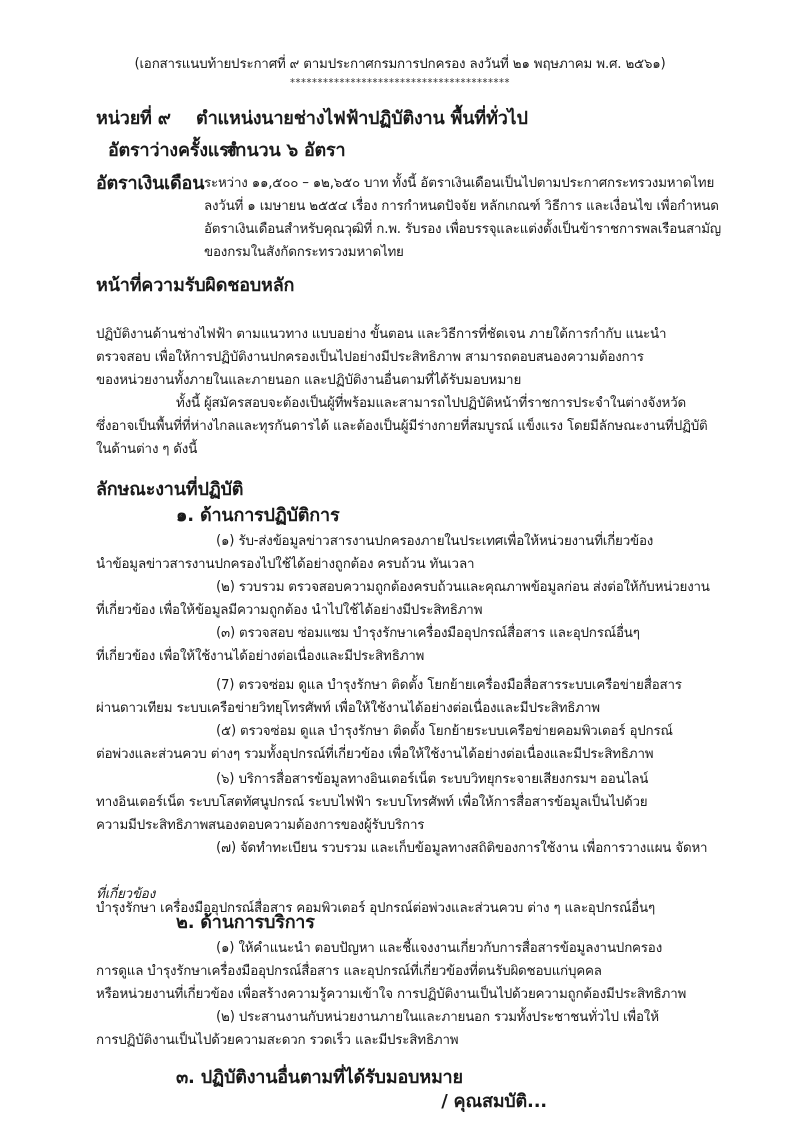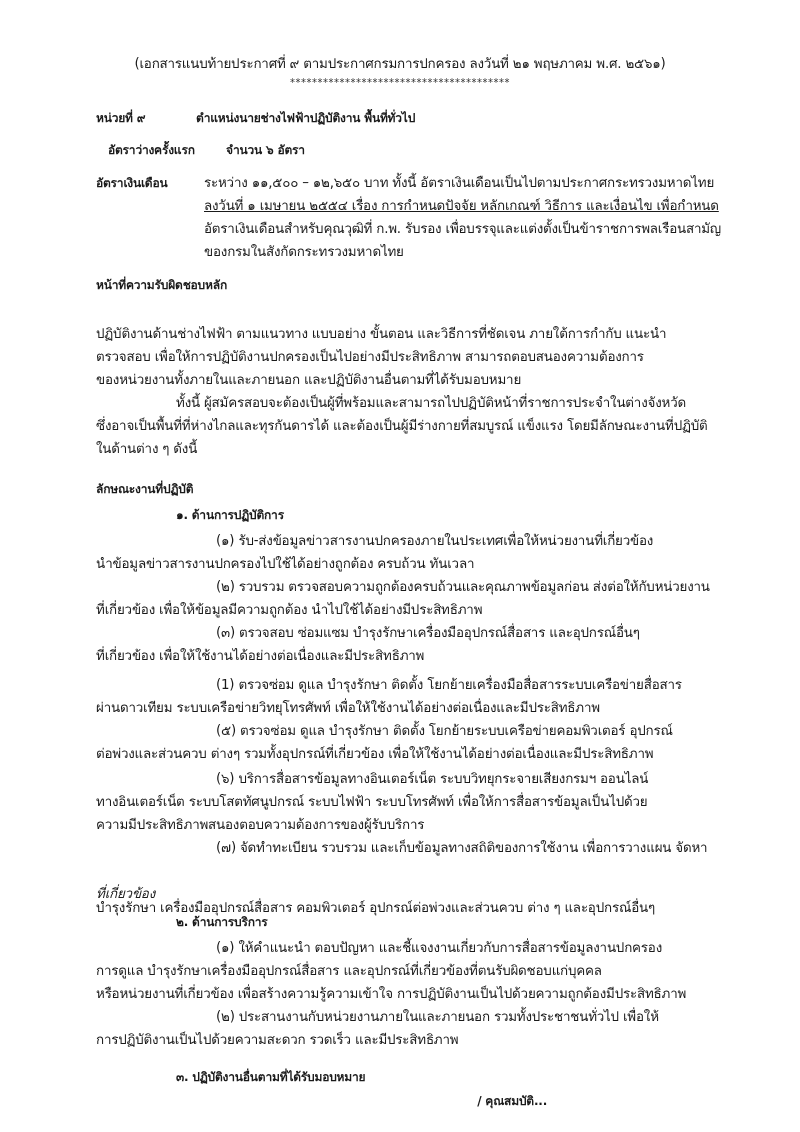--- a/index.html
+++ b/index.html
@@ -5,60 +5,60 @@
     html, body { margin: 0; padding: 0; background: #ffffff; }
     body {
       width: 800px; height: 1132px; position: relative; overflow: hidden;
       font-family: "DejaVu Sans", "Liberation Sans", sans-serif;
       color: #1a1a1a;
     }
     .page { position: absolute; left: 0; top: 0; width: 639px; height: 1132px; }
     .line { position: absolute; white-space: nowrap; font-size: 13.4px; line-height: 18px; letter-spacing: -0.2px; }
     .center { left: 0; width: 800px; text-align: center; }
     .stars { font-size: 10px; letter-spacing: 0.5px; color: #333; }
-    .lbl { position: absolute; white-space: nowrap; font-size: 12px; line-height: 18px; font-weight: bold; letter-spacing: -0.2px; }
+    .lbl { position: absolute; white-space: nowrap; font-size: 18px; line-height: 18px; font-weight: bold; letter-spacing: -0.2px; }
   </style>
 </head>
 <body>
 
 <div class="page">
 
   <div class="line center" style="top:55px;">(เอกสารแนบท้ายประกาศที่ ๙ ตามประกาศกรมการปกครอง ลงวันที่ ๒๑ พฤษภาคม พ.ศ. ๒๕๖๑)</div>
   <div class="line center stars" style="top:74px;">****************************************</div>
 
   <div class="lbl" style="left:96px; top:109px;">หน่วยที่ ๙</div>
   <div class="lbl" style="left:196px; top:109px;">ตำแหน่งนายช่างไฟฟ้าปฏิบัติงาน พื้นที่ทั่วไป</div>
 
   <div class="lbl" style="left:108px; top:141px;">อัตราว่างครั้งแรก</div>
   <div class="lbl" style="left:226px; top:141px;">จำนวน ๖ อัตรา</div>
 
   <div class="lbl" style="left:96px; top:174px;">อัตราเงินเดือน</div>
   <div class="line" style="left:204px; top:174px;">ระหว่าง ๑๑,๕๐๐ – ๑๒,๖๕๐ บาท ทั้งนี้ อัตราเงินเดือนเป็นไปตามประกาศกระทรวงมหาดไทย</div>
-  <div class="line" style="left:204px; top:197px;text-decoration:underline;">ลงวันที่ ๑ เมษายน ๒๕๕๔ เรื่อง การกำหนดปัจจัย หลักเกณฑ์ วิธีการ และเงื่อนไข เพื่อกำหนด</div>
+  <div class="line" style="left:204px; top:197px;">ลงวันที่ ๑ เมษายน ๒๕๕๔ เรื่อง การกำหนดปัจจัย หลักเกณฑ์ วิธีการ และเงื่อนไข เพื่อกำหนด</div>
   <div class="line" style="left:204px; top:220px;">อัตราเงินเดือนสำหรับคุณวุฒิที่ ก.พ. รับรอง เพื่อบรรจุและแต่งตั้งเป็นข้าราชการพลเรือนสามัญ</div>
   <div class="line" style="left:204px; top:243px;">ของกรมในสังกัดกระทรวงมหาดไทย</div>
 
   <div class="lbl" style="left:96px; top:276px;">หน้าที่ความรับผิดชอบหลัก</div>
   <div class="line" style="left:96px; top:325px;">ปฏิบัติงานด้านช่างไฟฟ้า ตามแนวทาง แบบอย่าง ขั้นตอน และวิธีการที่ชัดเจน ภายใต้การกำกับ แนะนำ</div>
   <div class="line" style="left:96px; top:348px;">ตรวจสอบ เพื่อให้การปฏิบัติงานปกครองเป็นไปอย่างมีประสิทธิภาพ สามารถตอบสนองความต้องการ</div>
   <div class="line" style="left:96px; top:371px;">ของหน่วยงานทั้งภายในและภายนอก และปฏิบัติงานอื่นตามที่ได้รับมอบหมาย</div>
   <div class="line" style="left:176px; top:394px;">ทั้งนี้ ผู้สมัครสอบจะต้องเป็นผู้ที่พร้อมและสามารถไปปฏิบัติหน้าที่ราชการประจำในต่างจังหวัด</div>
   <div class="line" style="left:96px; top:417px;">ซึ่งอาจเป็นพื้นที่ที่ห่างไกลและทุรกันดารได้ และต้องเป็นผู้มีร่างกายที่สมบูรณ์ แข็งแรง โดยมีลักษณะงานที่ปฏิบัติ</div>
   <div class="line" style="left:96px; top:440px;">ในด้านต่าง ๆ ดังนี้</div>
 
   <div class="lbl" style="left:96px; top:480px;">ลักษณะงานที่ปฏิบัติ</div>
 
   <div class="lbl" style="left:176px; top:506px;">๑. ด้านการปฏิบัติการ</div>
   <div class="line" style="left:216px; top:532px;">(๑) รับ-ส่งข้อมูลข่าวสารงานปกครองภายในประเทศเพื่อให้หน่วยงานที่เกี่ยวข้อง</div>
   <div class="line" style="left:96px; top:555px;">นำข้อมูลข่าวสารงานปกครองไปใช้ได้อย่างถูกต้อง ครบถ้วน ทันเวลา</div>
   <div class="line" style="left:216px; top:578px;">(๒) รวบรวม ตรวจสอบความถูกต้องครบถ้วนและคุณภาพข้อมูลก่อน ส่งต่อให้กับหน่วยงาน</div>
   <div class="line" style="left:96px; top:601px;">ที่เกี่ยวข้อง เพื่อให้ข้อมูลมีความถูกต้อง นำไปใช้ได้อย่างมีประสิทธิภาพ</div>
   <div class="line" style="left:216px; top:624px;">(๓) ตรวจสอบ ซ่อมแซม บำรุงรักษาเครื่องมืออุปกรณ์สื่อสาร และอุปกรณ์อื่นๆ</div>
   <div class="line" style="left:96px; top:647px;">ที่เกี่ยวข้อง เพื่อให้ใช้งานได้อย่างต่อเนื่องและมีประสิทธิภาพ</div>
-  <div class="line" style="left:216px; top:676px;">(1) ตรวจซ่อม ดูแล บำรุงรักษา ติดตั้ง โยกย้ายเครื่องมือสื่อสารระบบเครือข่ายสื่อสาร</div>
+  <div class="line" style="left:216px; top:676px;">(7) ตรวจซ่อม ดูแล บำรุงรักษา ติดตั้ง โยกย้ายเครื่องมือสื่อสารระบบเครือข่ายสื่อสาร</div>
   <div class="line" style="left:96px; top:699px;">ผ่านดาวเทียม ระบบเครือข่ายวิทยุโทรศัพท์ เพื่อให้ใช้งานได้อย่างต่อเนื่องและมีประสิทธิภาพ</div>
   <div class="line" style="left:216px; top:722px;">(๕) ตรวจซ่อม ดูแล บำรุงรักษา ติดตั้ง โยกย้ายระบบเครือข่ายคอมพิวเตอร์ อุปกรณ์</div>
   <div class="line" style="left:96px; top:745px;">ต่อพ่วงและส่วนควบ ต่างๆ รวมทั้งอุปกรณ์ที่เกี่ยวข้อง เพื่อให้ใช้งานได้อย่างต่อเนื่องและมีประสิทธิภาพ</div>
   <div class="line" style="left:216px; top:770px;">(๖) บริการสื่อสารข้อมูลทางอินเตอร์เน็ต ระบบวิทยุกระจายเสียงกรมฯ ออนไลน์</div>
   <div class="line" style="left:96px; top:793px;">ทางอินเตอร์เน็ต ระบบโสตทัศนูปกรณ์ ระบบไฟฟ้า ระบบโทรศัพท์ เพื่อให้การสื่อสารข้อมูลเป็นไปด้วย</div>
   <div class="line" style="left:96px; top:816px;">ความมีประสิทธิภาพสนองตอบความต้องการของผู้รับบริการ</div>
   <div class="line" style="left:216px; top:839px;">(๗) จัดทำทะเบียน รวบรวม และเก็บข้อมูลทางสถิติของการใช้งาน เพื่อการวางแผน จัดหา</div>
   <div class="line" style="left:96px; top:862px;margin-top:37px;">บำรุงรักษา เครื่องมืออุปกรณ์สื่อสาร คอมพิวเตอร์ อุปกรณ์ต่อพ่วงและส่วนควบ ต่าง ๆ และอุปกรณ์อื่นๆ</div>
   <div class="line" style="left:96px; top:885px;font-style:italic;">ที่เกี่ยวข้อง</div>
 

